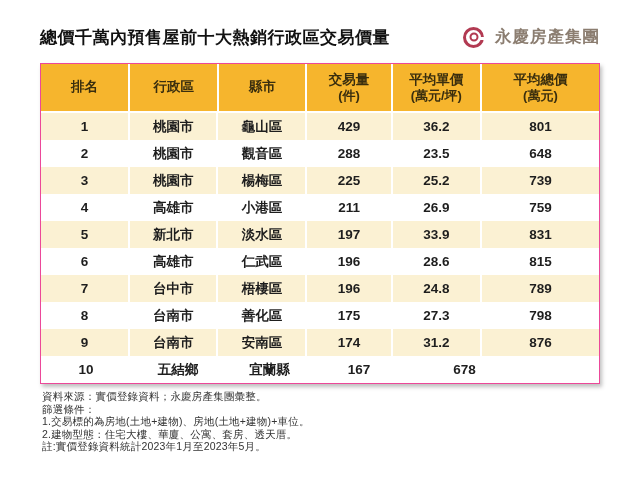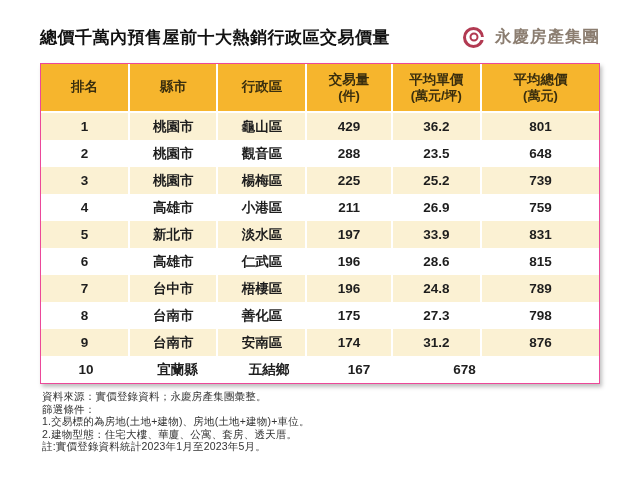--- a/index.html
+++ b/index.html
@@ -86,25 +86,25 @@
       <div class="logo-icon"></div>
       <div class="logo-text">永慶房產集團</div>
     </div>
   </div>
 
   <div class="table">
     <div class="thead">
         <div class="cell c0">
           <div>排名</div>
         </div>
+        <div class="cell c2">
+          <div>行政區</div>
+        </div>
         <div class="cell c1">
           <div>縣市</div>
-        </div>
-        <div class="cell c2">
-          <div>行政區</div>
         </div>
         <div class="cell c3">
           <div>交易量</div>
           <div class="sub">(件)</div>
         </div>
         <div class="cell c4">
           <div>平均單價</div>
           <div class="sub">(萬元/坪)</div>
         </div>
         <div class="cell c5">
@@ -180,22 +180,22 @@
         <div class="row odd">
           <div class="cell c0">9</div>
           <div class="cell c1">台南市</div>
           <div class="cell c2">安南區</div>
           <div class="cell c3">174</div>
           <div class="cell c4">31.2</div>
           <div class="cell c5">876</div>
         </div>
         <div class="row even">
           <div class="cell c0">10</div>
+          <div class="cell c2">五結鄉</div>
           <div class="cell c1">宜蘭縣</div>
-          <div class="cell c2">五結鄉</div>
           <div class="cell c3">167</div>
           <div class="cell c5">678</div>
         </div>
       </div>
   </div>
 
   <div class="notes">
     <div class="note-line">資料來源：實價登錄資料；永慶房產集團彙整。</div>
     <div class="note-line">篩選條件：</div>
     <div class="note-line">1.交易標的為房地(土地+建物)、房地(土地+建物)+車位。</div>

